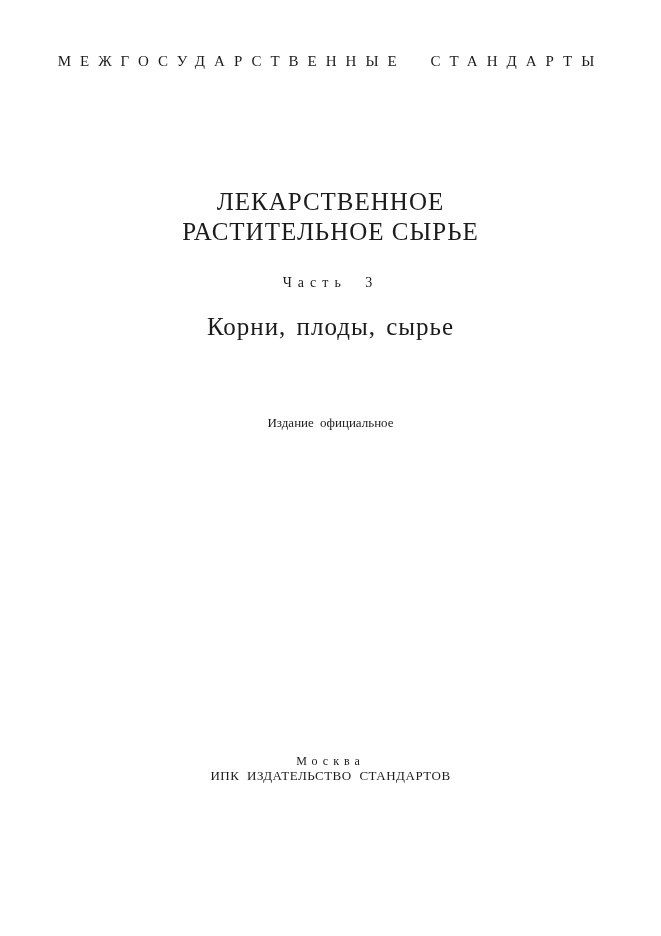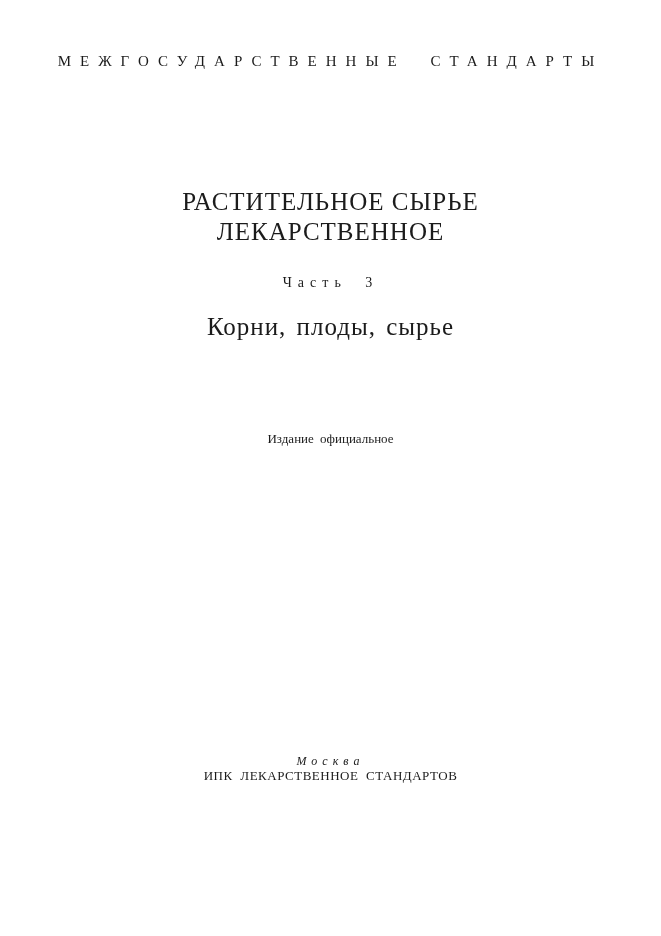--- a/index.html
+++ b/index.html
@@ -45,29 +45,28 @@
     letter-spacing: 6px;
     word-spacing: 9px;
   }
   .subtitle-line {
     top: 314px;
     font-size: 25px;
     letter-spacing: 1px;
     word-spacing: 3px;
   }
   .edition-line {
-    top: 432px;
+    top: 416px;
     font-size: 13px;
     word-spacing: 3px;
   }
   .city-line {
     top: 755px;
     font-size: 12px;
     letter-spacing: 5px;
-    font-style: italic;
   }
   .publisher-line {
     top: 769px;
     font-size: 13px;
     letter-spacing: 0.5px;
     word-spacing: 4px;
   }
   .year-line {
     top: 784px;
     font-size: 12px;
@@ -75,28 +74,28 @@
   }
 </style>
 </head>
 <body>
 
 <div class="page">
 
   <div class="line header-line">МЕЖГОСУДАРСТВЕННЫЕ СТАНДАРТЫ</div>
 
   <div class="line book-title">
+    <div>ЛЕКАРСТВЕННОЕ</div>
     <div>РАСТИТЕЛЬНОЕ СЫРЬЕ</div>
-    <div>ЛЕКАРСТВЕННОЕ</div>
   </div>
 
   <div class="line part-line">Часть 3</div>
 
   <div class="line subtitle-line">Корни, плоды, сырье</div>
 
   <div class="line edition-line">Издание официальное</div>
 
   <div class="line city-line">Москва</div>
 
-  <div class="line publisher-line">ИПК ЛЕКАРСТВЕННОЕ СТАНДАРТОВ</div>
+  <div class="line publisher-line">ИПК ИЗДАТЕЛЬСТВО СТАНДАРТОВ</div>
 
 
 </div>
 
 </body></html>

